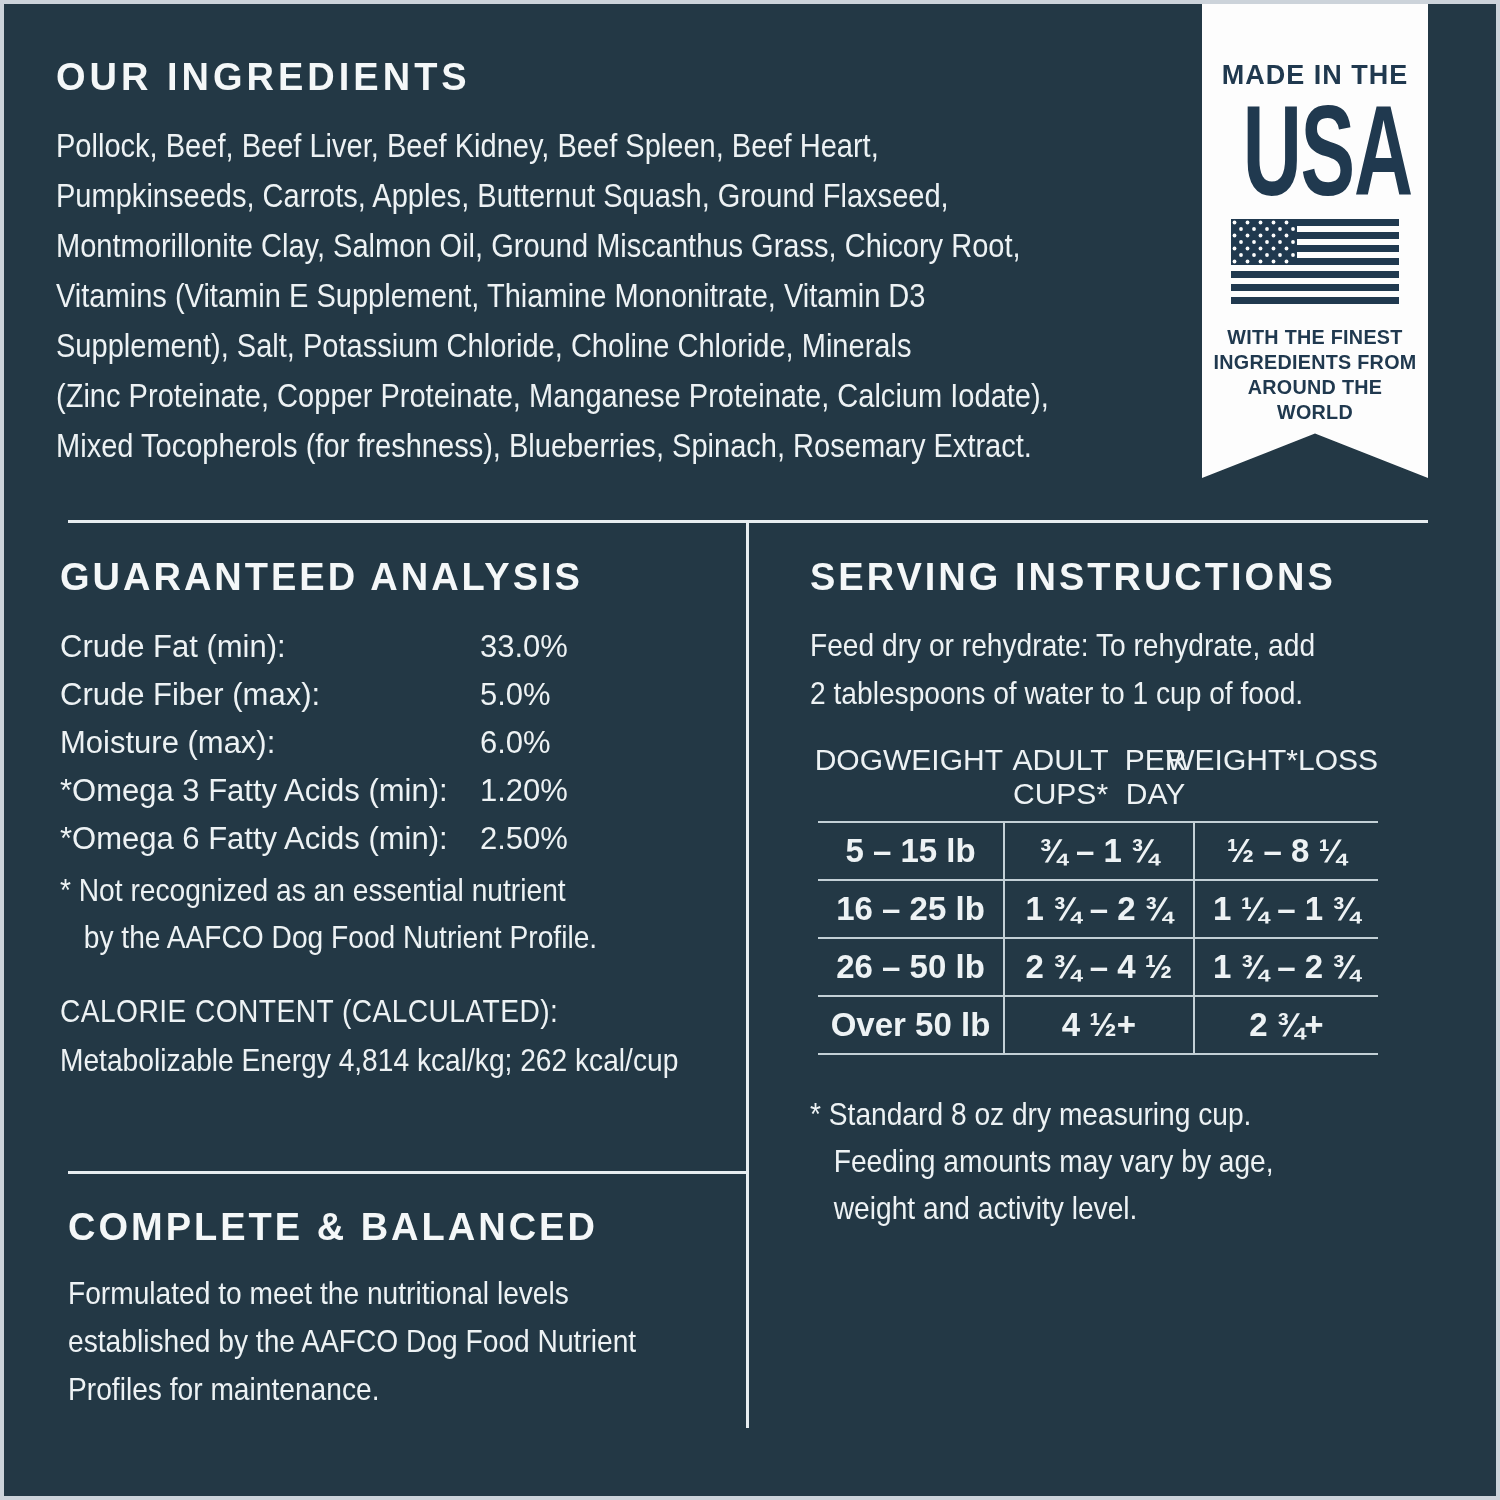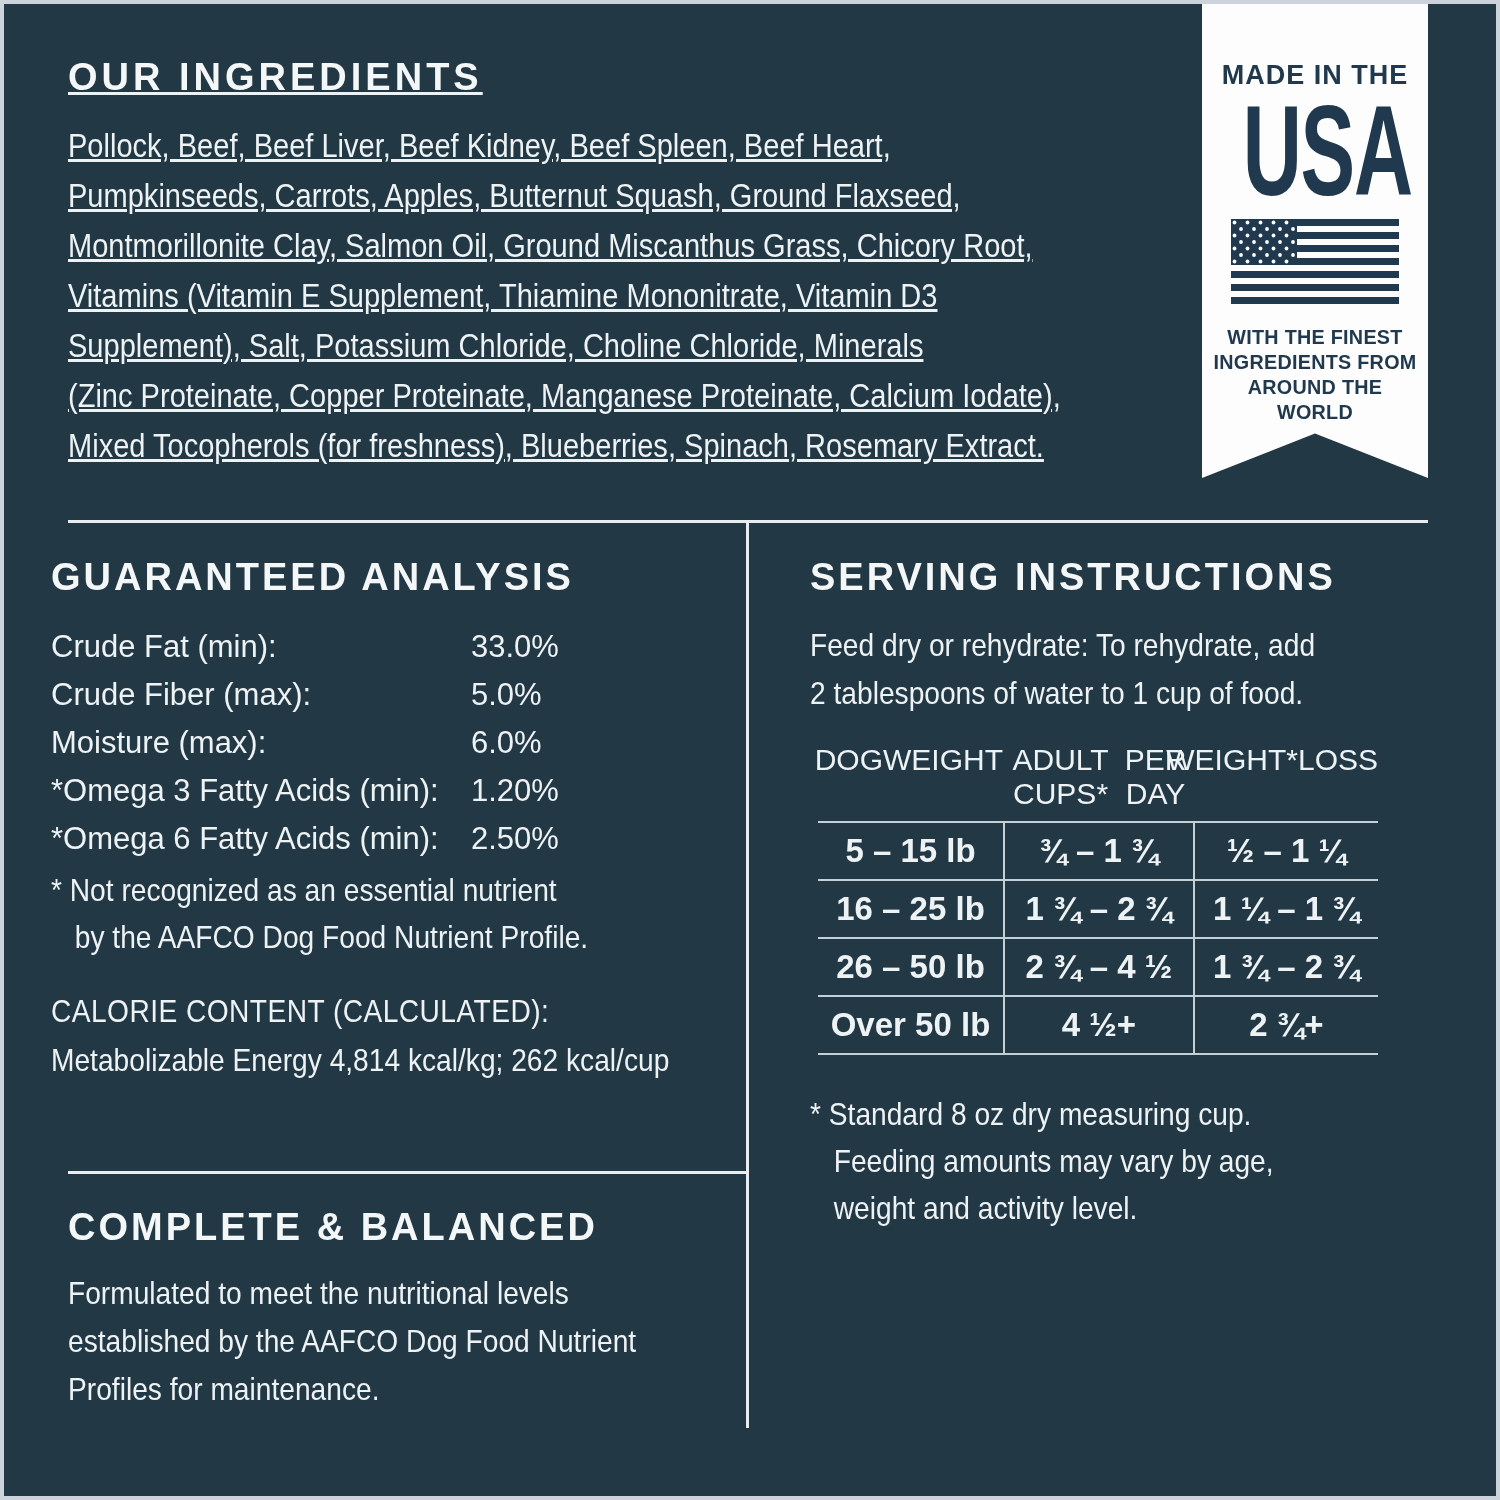--- a/index.html
+++ b/index.html
@@ -25,21 +25,21 @@
     letter-spacing:4px;
     color:#f4f7f8;
   }
   .cond{
     transform:scaleX(0.88);
     transform-origin:0 50%;
     white-space:nowrap;
     display:block;
   }
   
-  .sec-ingredients{position:absolute;left:68px;top:56px;width:1130px;text-decoration:underline;}
+  .sec-ingredients{position:absolute;left:56px;top:56px;width:1130px;}
   .sec-ingredients .sec-title{margin-bottom:22px;}
   .ing-line{font-size:33px;line-height:50px;letter-spacing:0;}
   
   .badge{
     position:absolute;left:1202px;top:4px;width:226px;height:474px;
     background:#fdfdfd;color:#20394f;
     clip-path:polygon(0 0,100% 0,100% 100%,50% 90.6%,0 100%);
     text-align:center;
     z-index:5;
   }
@@ -55,21 +55,21 @@
     margin-top:16px;font-size:21px;font-weight:700;line-height:25px;
     letter-spacing:0.3px;
     transform:scaleX(0.94);transform-origin:50% 0;
   }
   
   .rule{position:absolute;background:#e7edf0;z-index:2;}
   .rule-h-top{left:68px;top:520px;width:1360px;height:3px;}
   .rule-v{left:746px;top:520px;width:3px;height:908px;}
   .rule-h-left{left:68px;top:1171px;width:678px;height:3px;}
   
-  .sec-ga{position:absolute;left:51px;top:556px;width:660px;}
+  .sec-ga{position:absolute;left:60px;top:556px;width:660px;}
   .sec-ga .sec-title{letter-spacing:3px;margin-bottom:24px;}
   .ga-row{display:flex;font-size:31px;line-height:48px;}
   .ga-label{flex:0 0 420px;white-space:nowrap;}
   .ga-value{white-space:nowrap;}
   .ga-note{margin-top:4px;font-size:32px;line-height:47px;}
   .ga-note-l2{padding-left:27px;}
   .cal-head{margin-top:32px;font-size:32px;letter-spacing:0.5px;}
   .cal-detail{margin-top:12px;font-size:32px;}
   
   .sec-complete{position:absolute;left:68px;top:1206px;width:680px;}
@@ -207,21 +207,21 @@
         <span>ADULT CUPS*</span>
         <span>PER DAY</span>
       </div>
       <div class="srv-th">
         <span>WEIGHT*</span>
         <span>LOSS</span>
       </div>
 
       <div class="srv-td">5 – 15 lb</div>
       <div class="srv-td vline">¾ – 1 ¾</div>
-      <div class="srv-td vline">½ – 1 ¼</div>
+      <div class="srv-td vline">½ – 8 ¼</div>
 
       <div class="srv-td">16 – 25 lb</div>
       <div class="srv-td vline">1 ¾ – 2 ¾</div>
       <div class="srv-td vline">1 ¼ – 1 ¾</div>
 
       <div class="srv-td">26 – 50 lb</div>
       <div class="srv-td vline">2 ¾ – 4 ½</div>
       <div class="srv-td vline">1 ¾ – 2 ¾</div>
 
       <div class="srv-td last">Over 50 lb</div>

